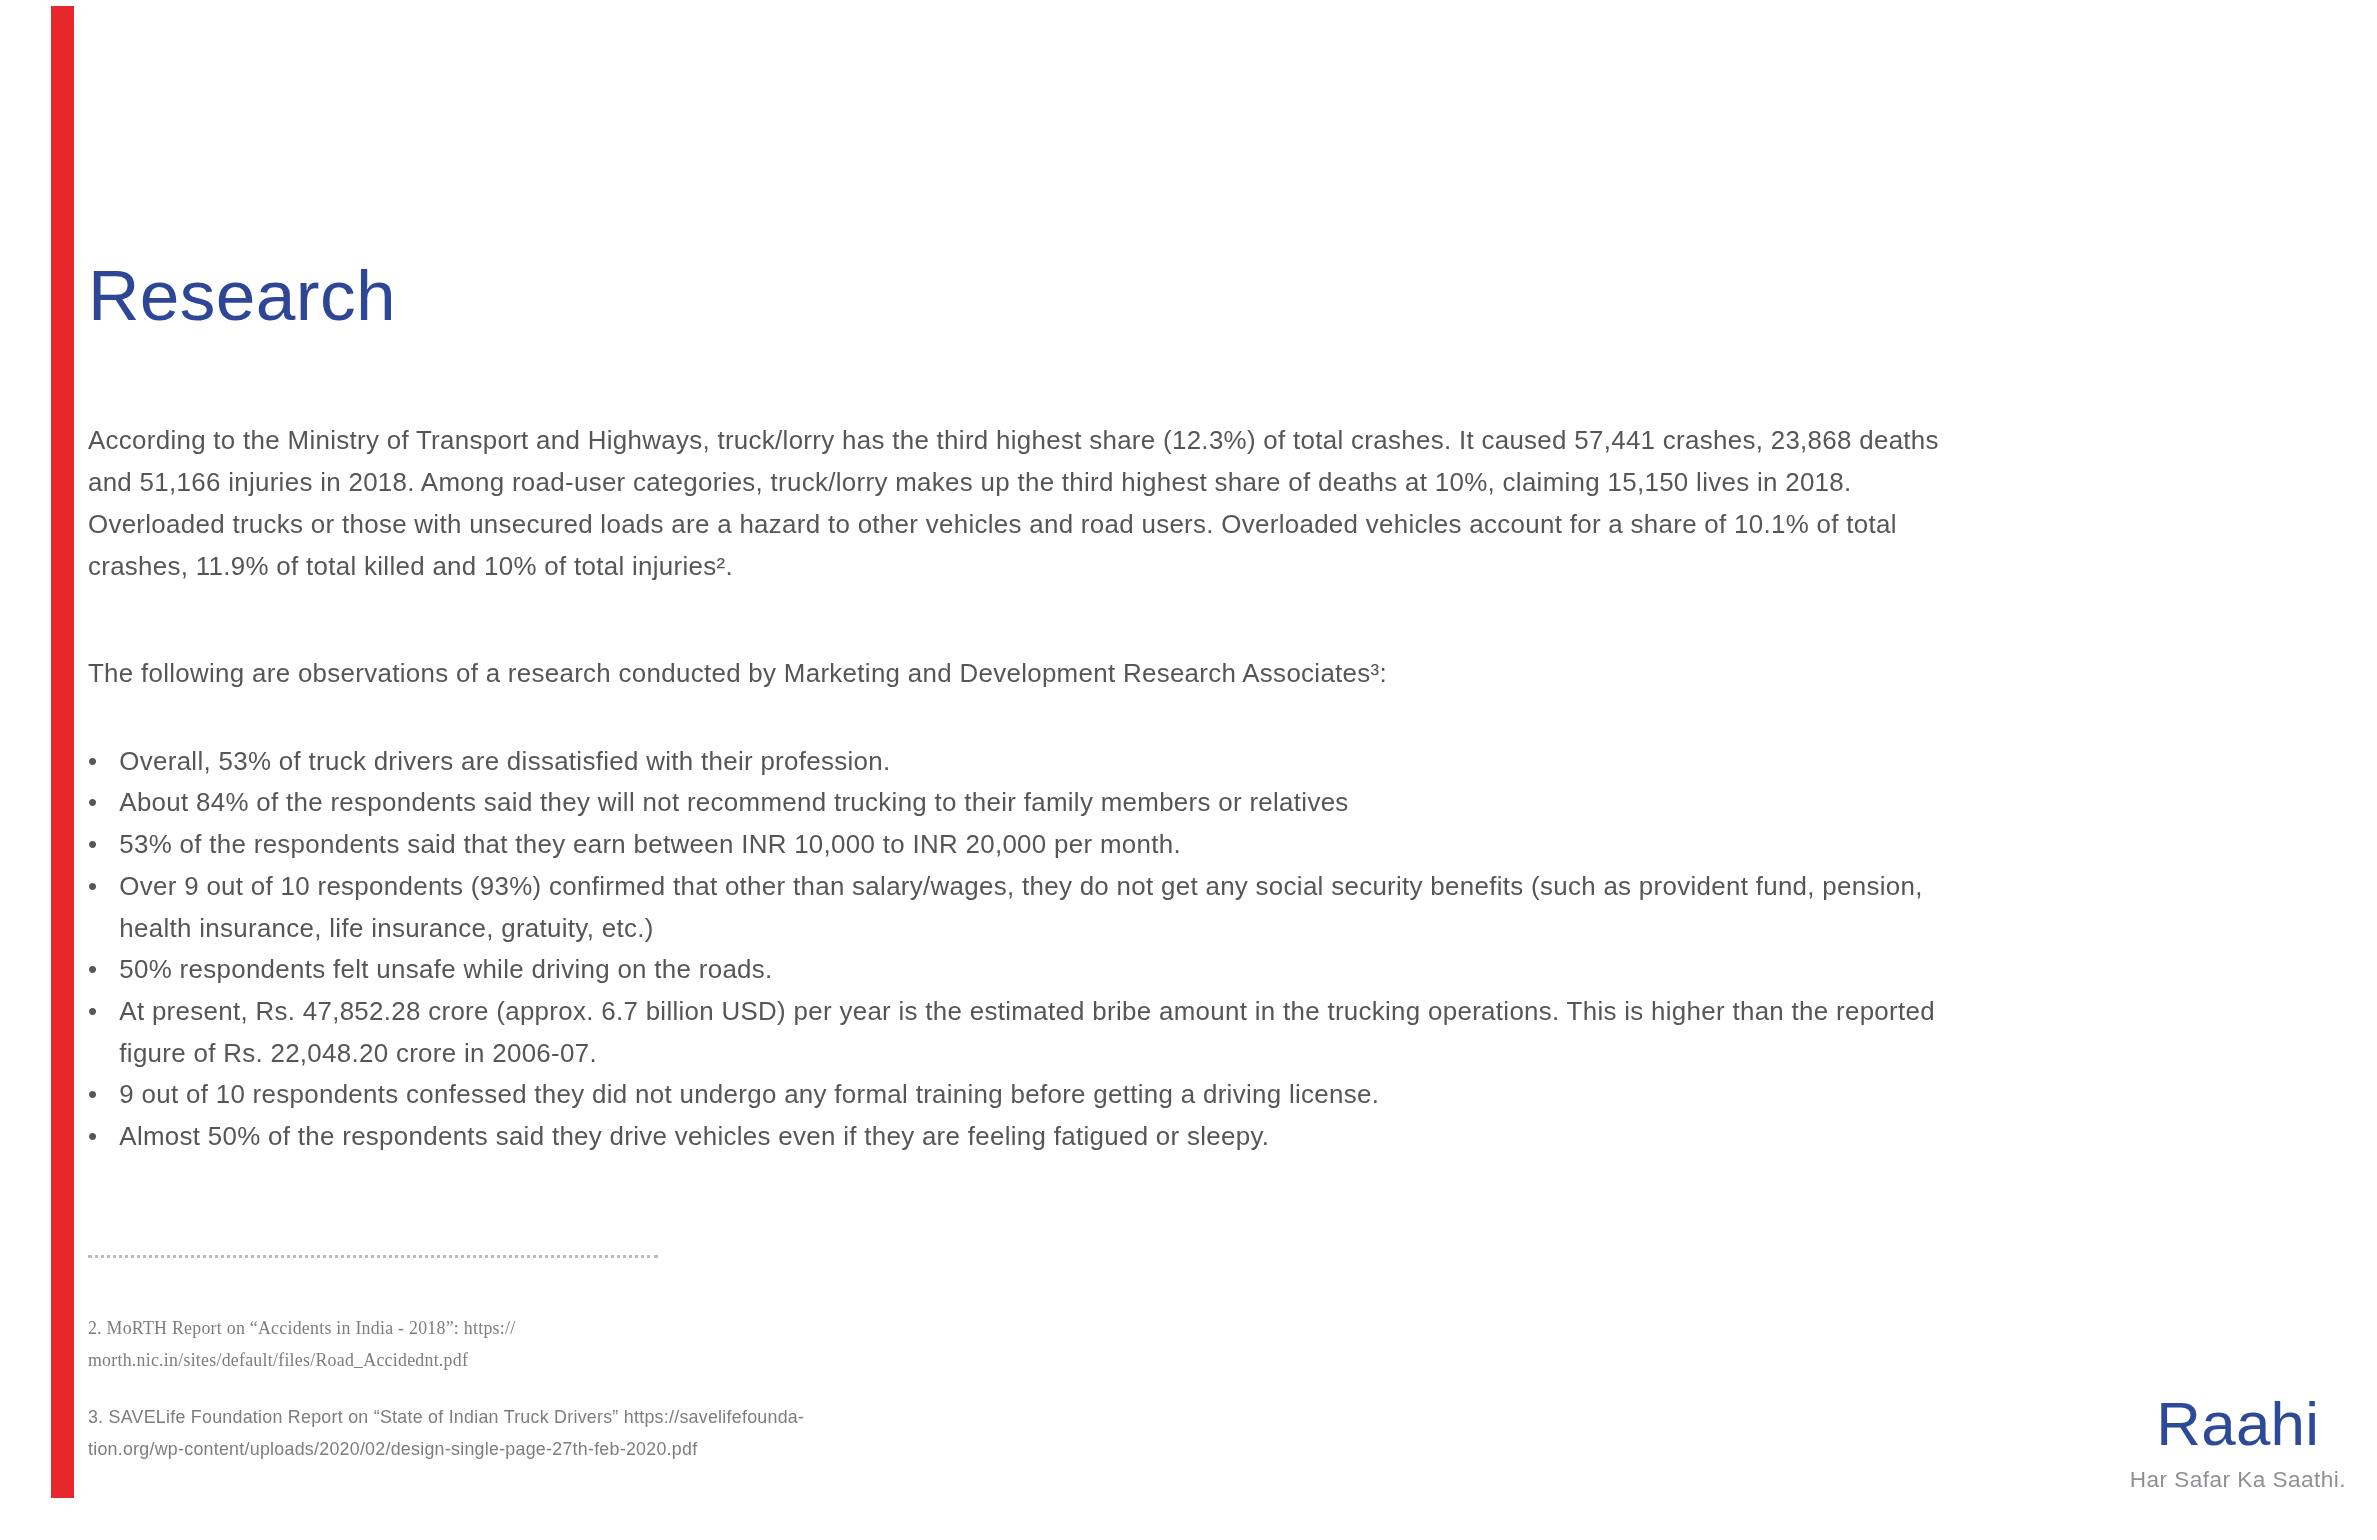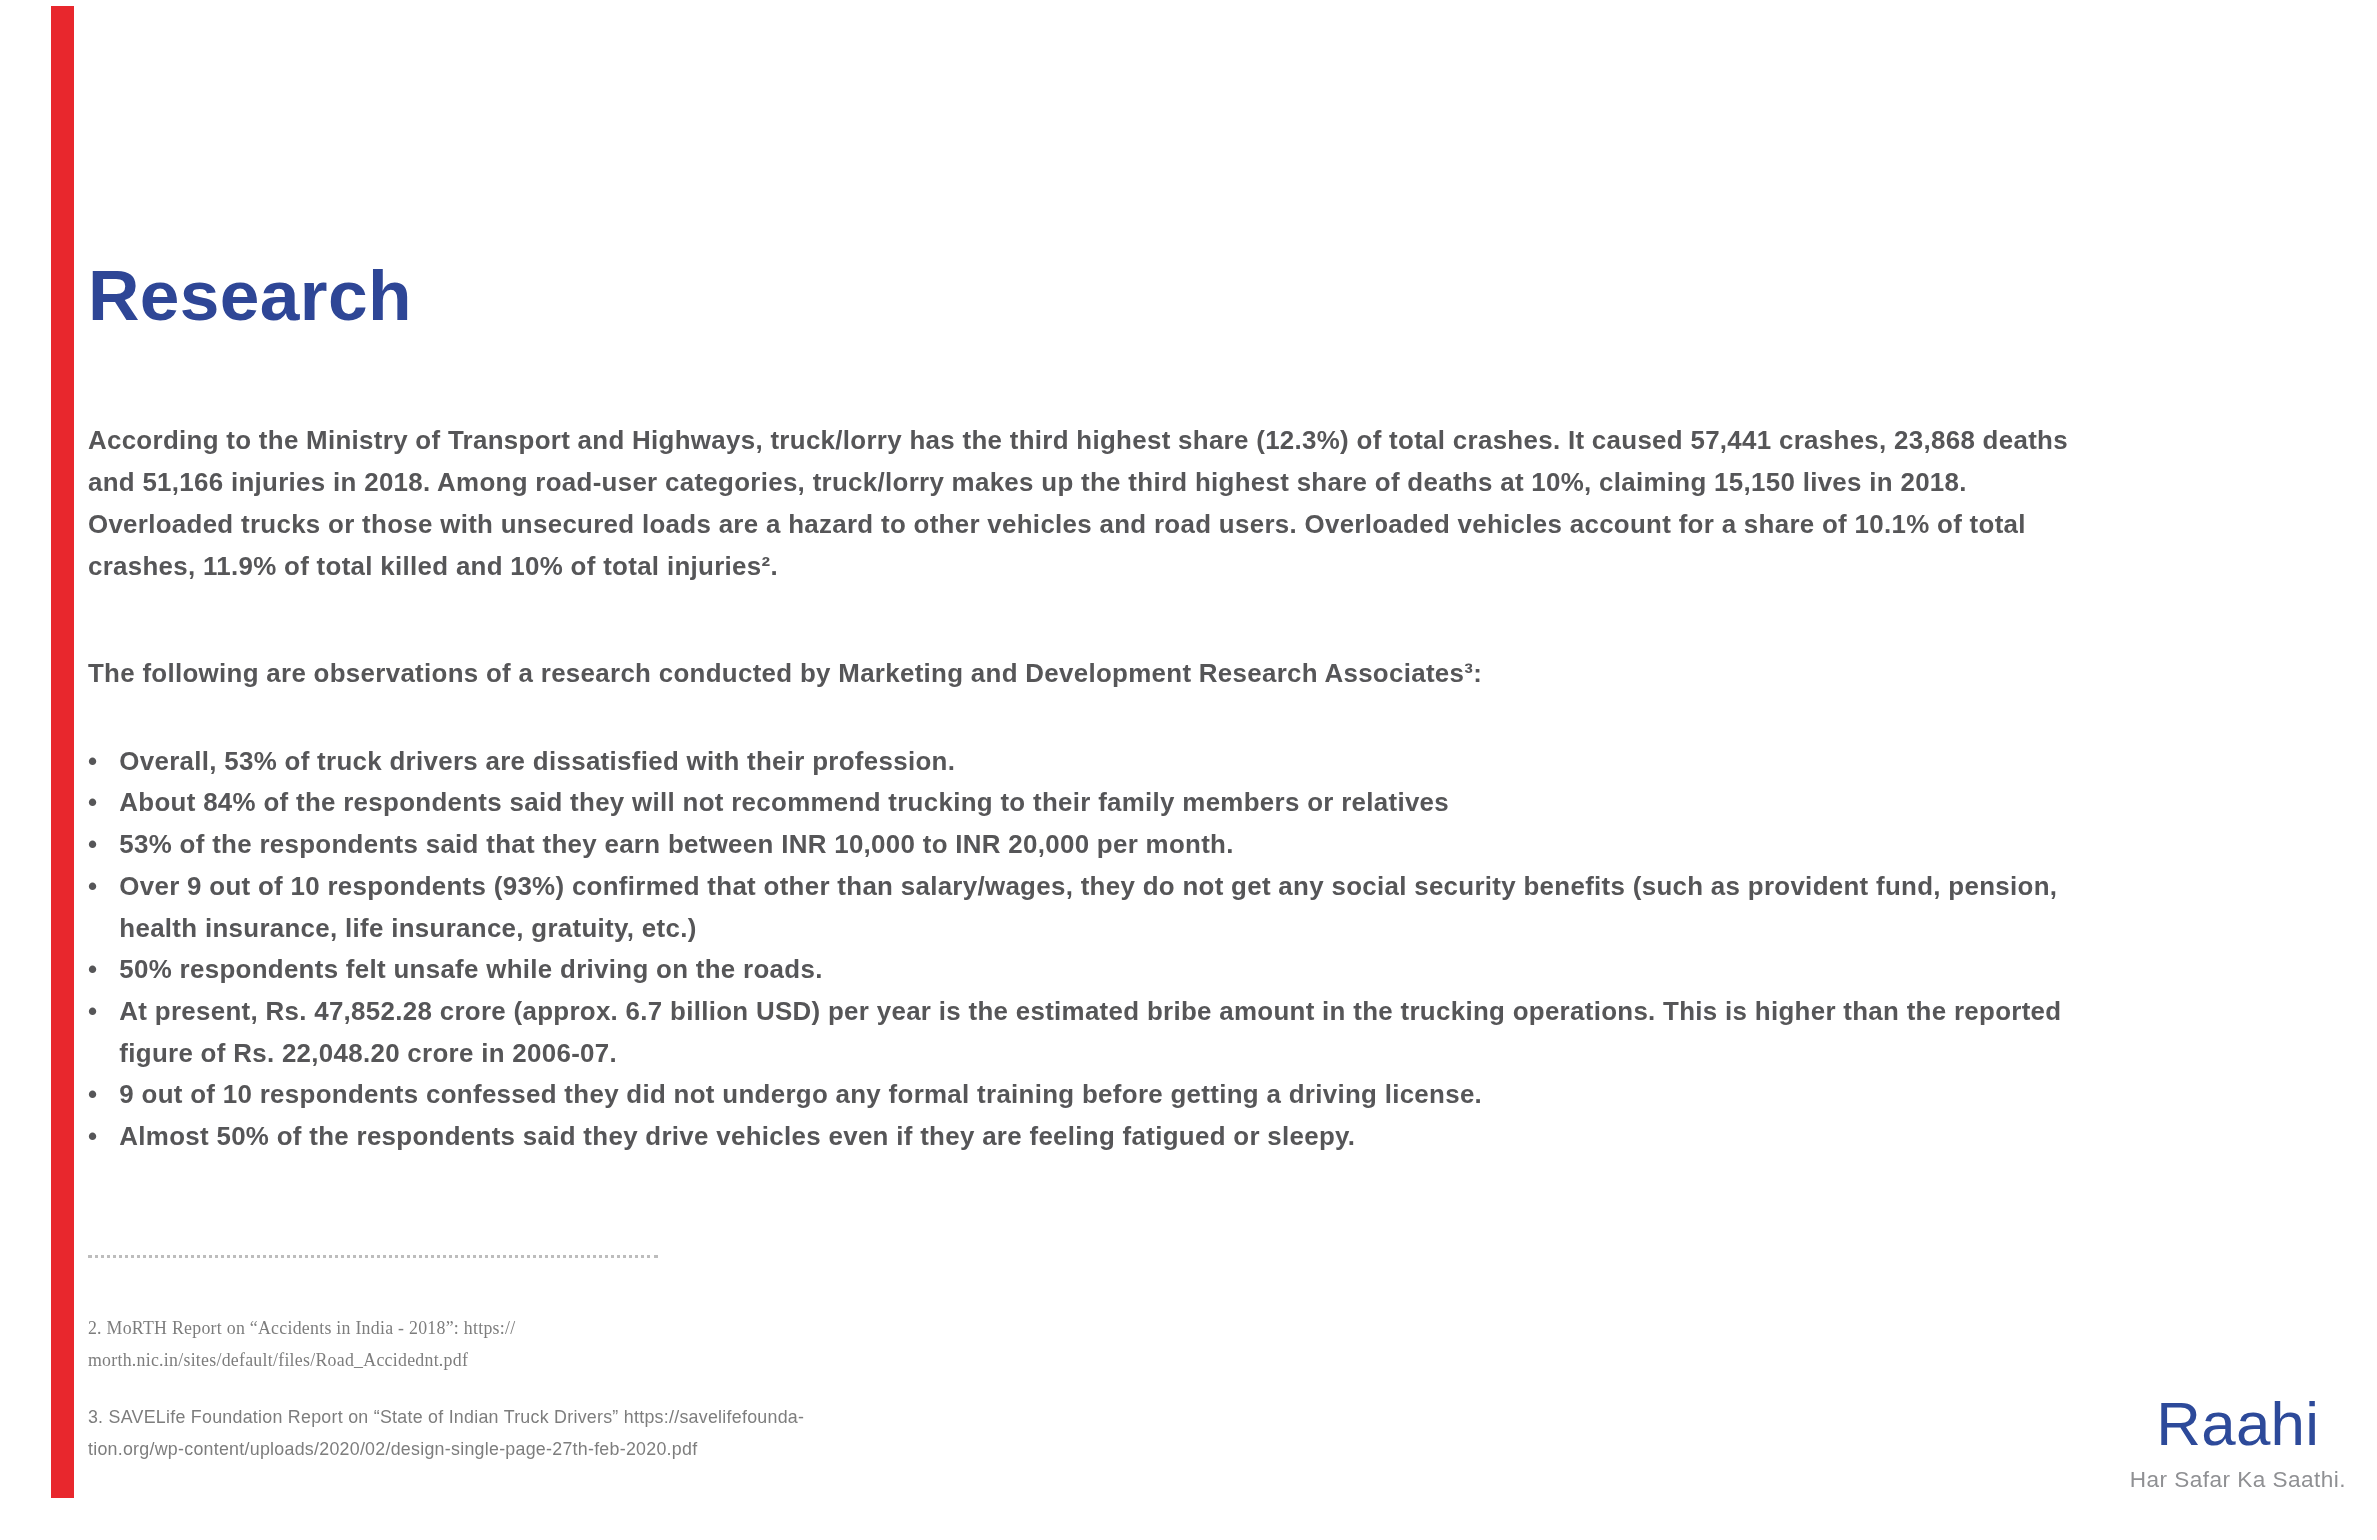--- a/index.html
+++ b/index.html
@@ -30,33 +30,32 @@
     top:0.4%;
     width:0.98%;
     height:96.9%;
     background:var(--accent-bar);
   }
   .page-title{
     position:absolute;
     left:3.7%;
     top:16.6%;
     font-size:3vw;
-    font-weight:700;
+    font-weight:400;
     color:var(--title);
     letter-spacing:0.005em;
     line-height:1.1;
     text-align:center;
   }
   .body-text{
     color:var(--body-text);
     font-size:1.09vw;
     letter-spacing:0.012em;
     line-height:1.61;
     white-space:nowrap;
-    font-weight:bold;
   }
   .paragraph{
     position:absolute;
     left:3.7%;
     top:27.3%;
   }
   .intro-line{
     position:absolute;
     left:3.7%;
     top:42.4%;

